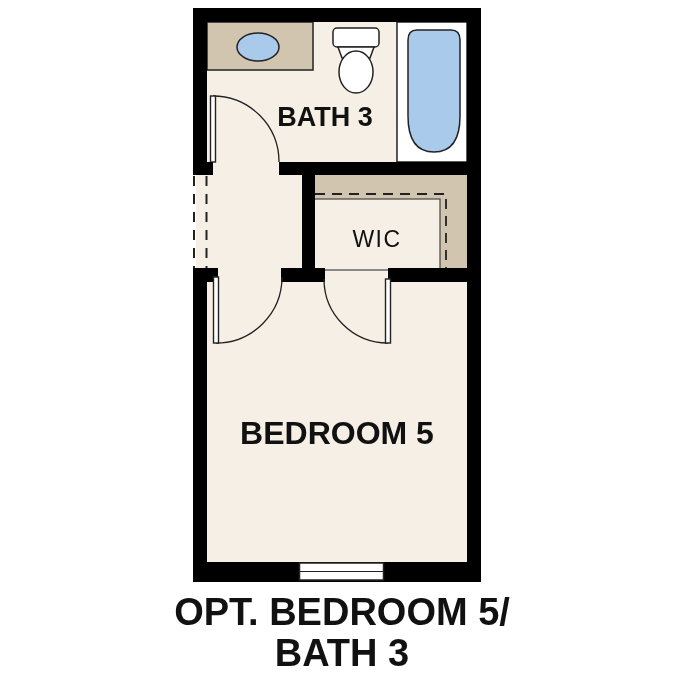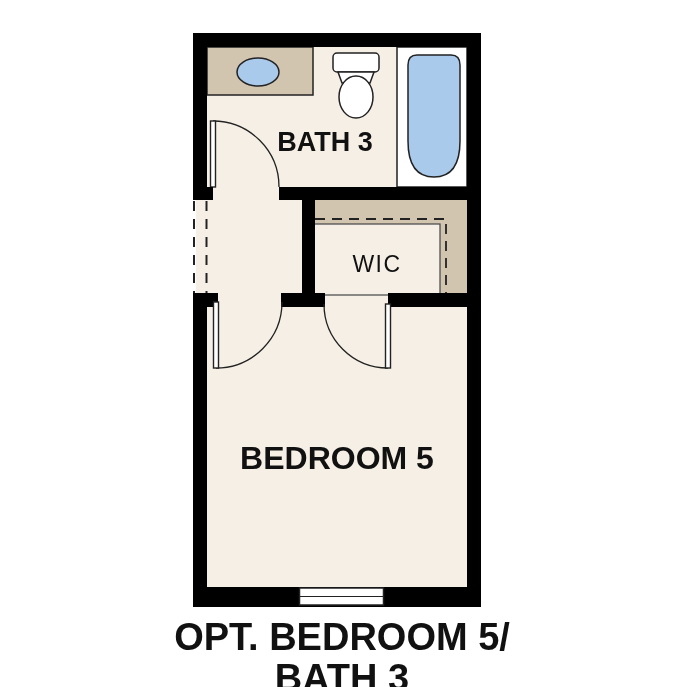--- a/index.html
+++ b/index.html
@@ -8,21 +8,20 @@
     width: 687px;
     height: 687px;
     background: #ffffff;
     font-family: "Liberation Sans", sans-serif;
   }
   .stage {
     position: relative;
     width: 687px;
     height: 553px;
     background: #ffffff;
-    margin-top: 25px;
   }
   svg text {
     font-family: "Liberation Sans", sans-serif;
     fill: #111111;
   }
   .room-label { font-weight: 700; }
   .wic-label  { font-weight: 400; letter-spacing: 1.5px; }
   .caption-text { font-weight: 700; }
   .outline { stroke: #222222; fill: none; }
 </style>

